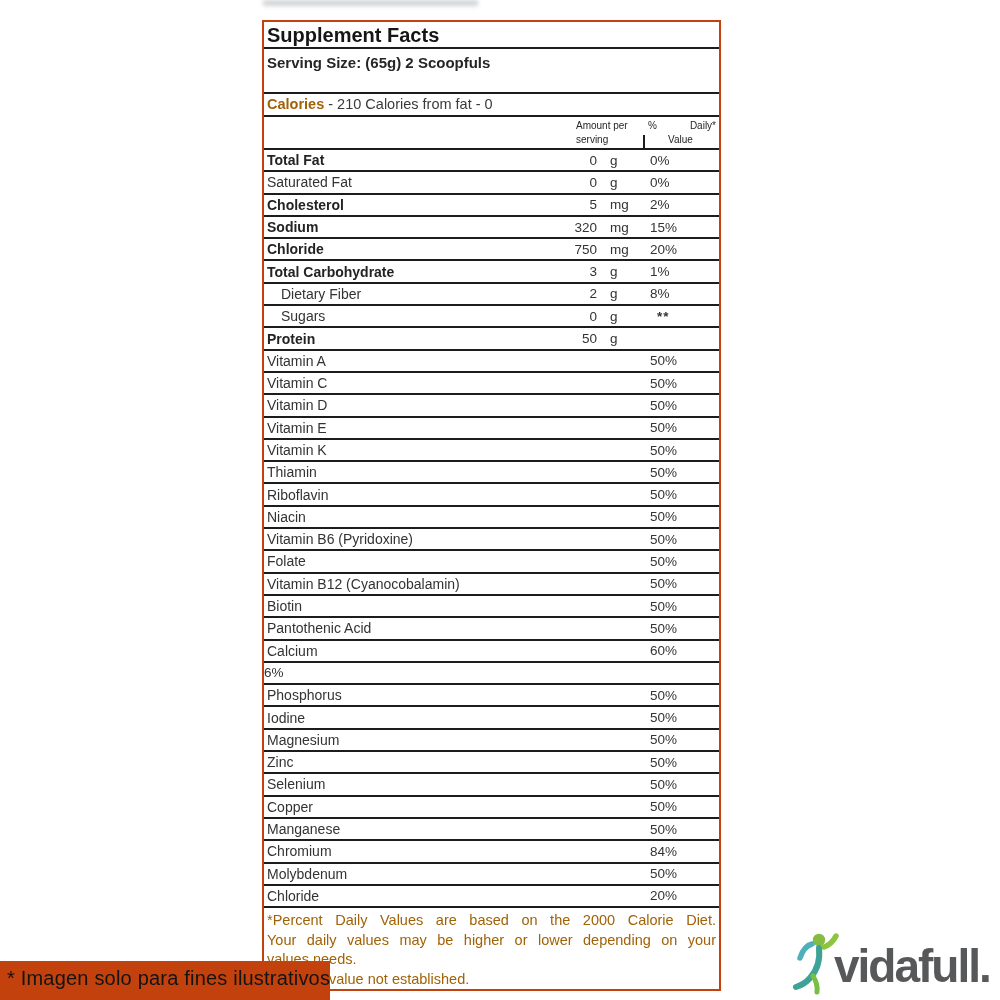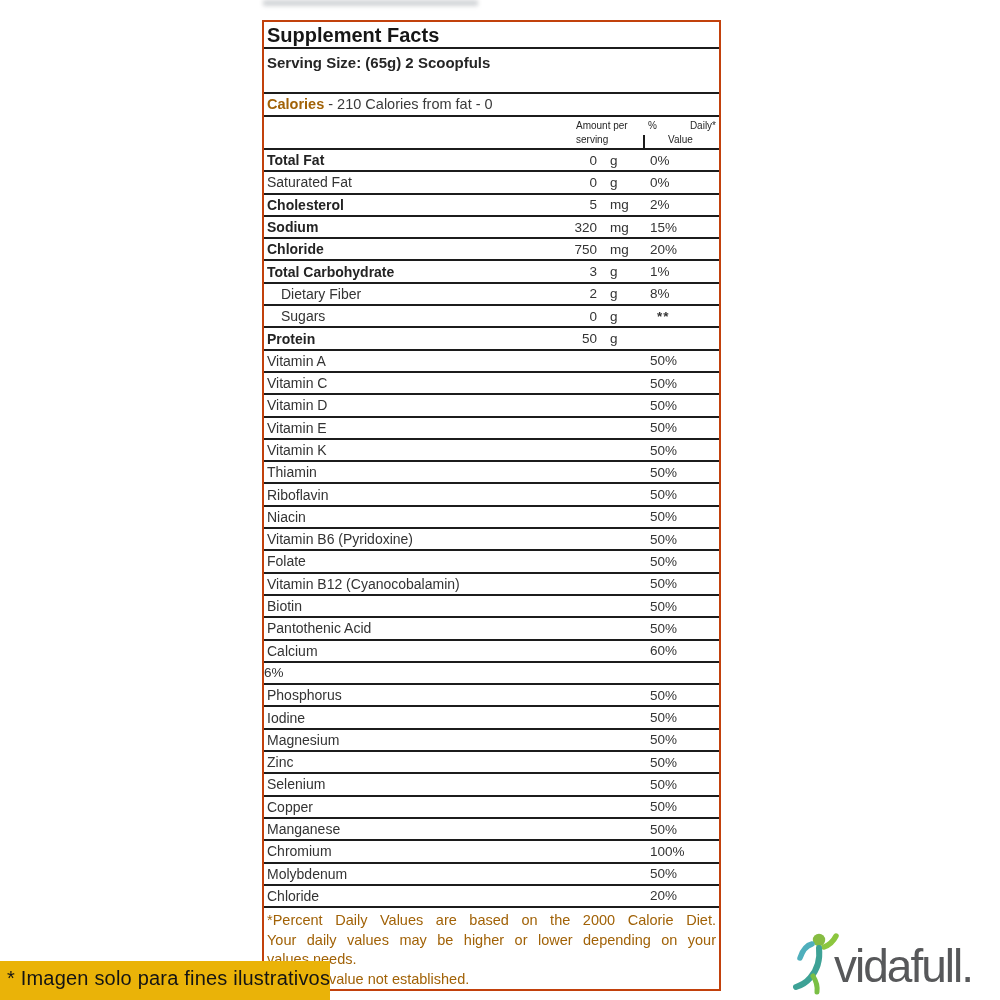--- a/index.html
+++ b/index.html
@@ -41,28 +41,28 @@
   .unit { width:53px; padding-left:13px; font-size:13.5px; }
   .dv { width:69px; font-size:13.5px; }
   .dv.stars { letter-spacing:1px; padding-left:7px; font-weight:bold; }
 
   .footnote { padding:3px 3px 0; font-size:14.5px; line-height:19.5px; color:#a16207; }
   .fl-j { text-align:justify; text-align-last:justify; }
   .fl-ind { padding-left:62px; }
 
   
   .caption { position:absolute; left:0; top:961px; width:330px; height:39px;
-    background:#eab308; font-size:20px; color:#141414; padding:6px 0 0 7px;
+    background:#c2410c; font-size:20px; color:#141414; padding:6px 0 0 7px;
     letter-spacing:.2px; white-space:nowrap; }
 
   
   .brand { position:absolute; left:788px; top:928px; width:212px; height:72px; }
   .brand svg { position:absolute; left:4px; top:3px; }
   .brand-text { position:absolute; left:46px; top:15px; font-size:46px;
-    font-weight:normal; letter-spacing:-2px; color:#57585A; line-height:46px; }
+    font-weight:bold; letter-spacing:-2px; color:#57585A; line-height:46px; }
 </style>
 </head>
 <body>
 
 <div class="page">
 
   <div class="smudge"></div>
 
   <div class="label">
     <div class="title">Supplement Facts</div>
@@ -225,21 +225,21 @@
         <div class="row">
           <span class="nm">Copper</span>
           <span class="dv">50%</span>
         </div>
         <div class="row">
           <span class="nm">Manganese</span>
           <span class="dv">50%</span>
         </div>
         <div class="row">
           <span class="nm">Chromium</span>
-          <span class="dv">100%</span>
+          <span class="dv">84%</span>
         </div>
         <div class="row">
           <span class="nm">Molybdenum</span>
           <span class="dv">50%</span>
         </div>
         <div class="row">
           <span class="nm">Chloride</span>
           <span class="dv">20%</span>
         </div>
       </div>

